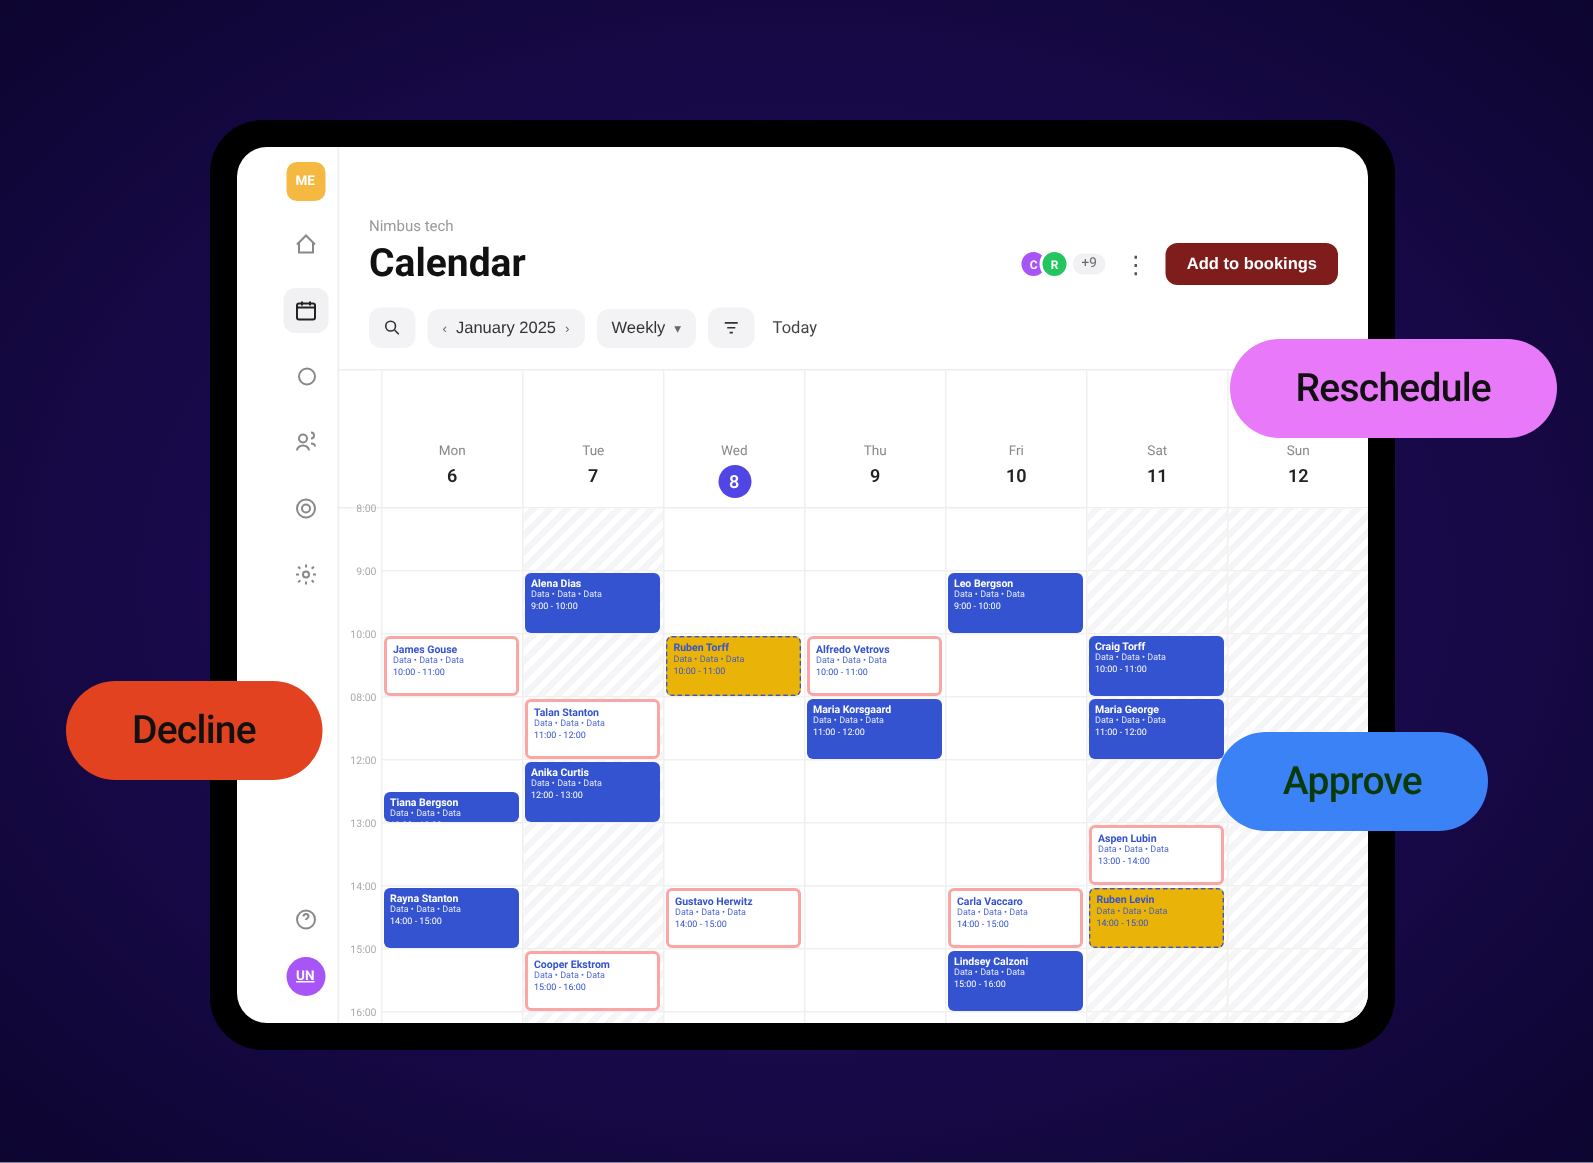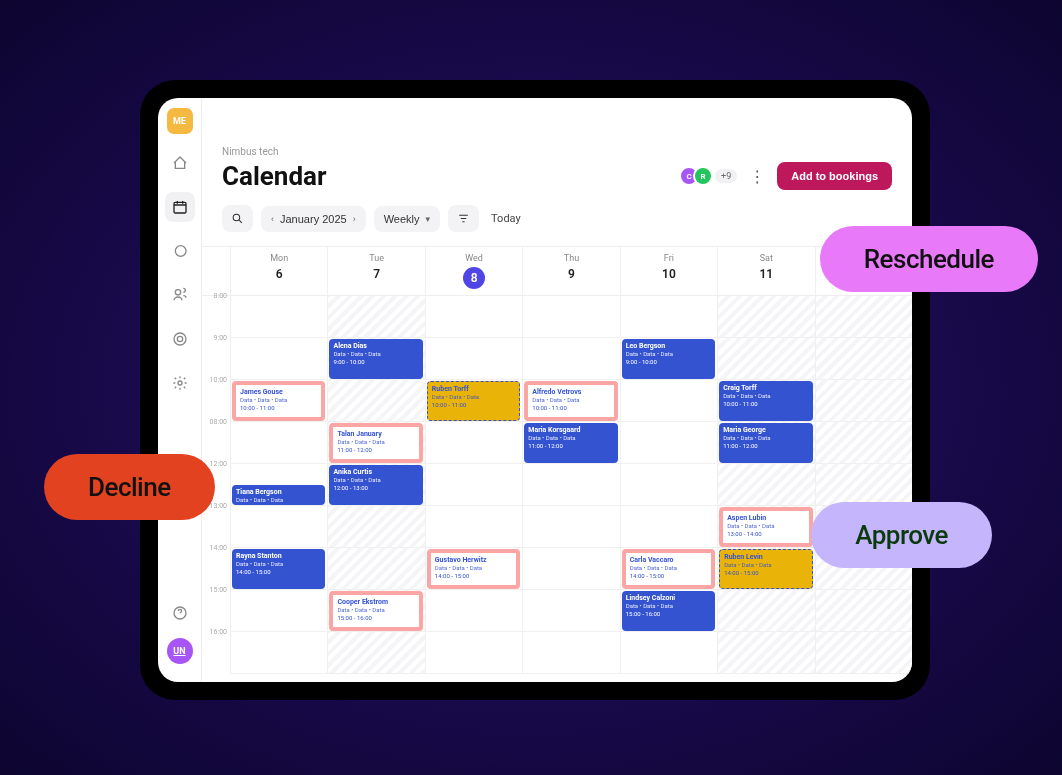--- a/index.html
+++ b/index.html
@@ -21,20 +21,21 @@
       border-radius: 35px;
       padding: 18px;
     }
     .screen {
       background: #fff;
       border-radius: 20px;
       width: 100%;
       height: 100%;
       display: flex;
       overflow: hidden;
+      padding-left: 24px;
     }
     .sidebar {
       width: 44px;
       border-right: 1px solid #eee;
       display: flex;
       flex-direction: column;
       align-items: center;
       padding: 10px 0;
       gap: 14px;
     }
@@ -97,21 +98,21 @@
       margin-left: -6px;
     }
     .av.c { background: #a855f7; margin-left: 0; }
     .av.r { background: #22c55e; }
     .av-count {
       font-size: 9px; color: #666; background: #f1f1f3;
       border-radius: 10px; padding: 2px 6px; margin-left: 2px;
     }
     .more-dots { color: #555; font-size: 16px; cursor: pointer; }
     .add-booking {
-      background: #be185d;
+      background: #7f1d1d;
       color: #fff;
       border: none;
       padding: 8px 14px;
       border-radius: 8px;
       font-size: 11px;
       font-weight: 600;
       cursor: pointer;
     }
     .toolbar {
       display: flex;
@@ -144,21 +145,21 @@
     .cal-head {
       display: grid;
       grid-template-columns: 28px repeat(7, 1fr);
       border-bottom: 1px solid #eee;
     }
     .day-col {
       text-align: center;
       padding: 6px 0;
       border-left: 1px solid #f0f0f0;
     }
-    .day-name { font-size: 9px; color: #888; }
+    .day-name { font-size: 9px; color: #888; margin-top: 43px; }
     .day-num { font-size: 12px; color: #222; font-weight: 600; margin-top: 4px; }
     .day-num.today {
       background: #4f46e5;
       color: #fff;
       width: 22px; height: 22px;
       border-radius: 50%;
       display: inline-flex;
       align-items: center; justify-content: center;
     }
     .cal-body {
@@ -201,21 +202,21 @@
       pointer-events: auto;
       overflow: hidden;
       cursor: pointer;
     }
     .event.solid {
       background: #3453d1;
       color: #fff;
     }
     .event.outline {
       background: #fff;
-      border: 4px solid #fca5a5;
+      border: 2px solid #fca5a5;
       color: #3453d1;
     }
     .event.dashed {
       background: #eab308;
       border: 1px dashed #3453d1;
       color: #3453d1;
     }
     .event .ev-name { font-weight: 700; display: block; white-space: nowrap; overflow: hidden; text-overflow: ellipsis;}
     .event .ev-sub { font-size: 6px; display: block; opacity: 0.85;}
     .event .ev-time { font-size: 6px; display: block;}
@@ -232,22 +233,22 @@
       right: 24px; top: 226px;
       background: #e879f9;
       color: #111;
     }
     .pill.decline {
       left: 44px; top: 454px;
       background: #e34220;
       color: #111;
     }
     .pill.approve {
-      right: 70px; top: 502px;
-      background: #c4b5fd;
+      right: 70px; top: 488px;
+      background: #3b82f6;
       color: #0a3a0a;
     }
     svg { width: 16px; height: 16px; }
   </style>
 </head>
 <body>
 
 <div class="tablet">
   <div class="screen">
 
@@ -470,21 +471,21 @@
                 <span class="ev-name">Alfredo Vetrovs</span>
                 <span class="ev-sub">Data • Data • Data</span>
                 <span class="ev-time">10:00 - 11:00</span>
               </div>
               <div class="event solid" style="grid-area: 3 / 7;">
                 <span class="ev-name">Craig Torff</span>
                 <span class="ev-sub">Data • Data • Data</span>
                 <span class="ev-time">10:00 - 11:00</span>
               </div>
               <div class="event outline" style="grid-area: 4 / 3;">
-                <span class="ev-name">Talan January</span>
+                <span class="ev-name">Talan Stanton</span>
                 <span class="ev-sub">Data • Data • Data</span>
                 <span class="ev-time">11:00 - 12:00</span>
               </div>
               <div class="event solid" style="grid-area: 4 / 5;">
                 <span class="ev-name">Maria Korsgaard</span>
                 <span class="ev-sub">Data • Data • Data</span>
                 <span class="ev-time">11:00 - 12:00</span>
               </div>
               <div class="event solid" style="grid-area: 4 / 7;">
                 <span class="ev-name">Maria George</span>

